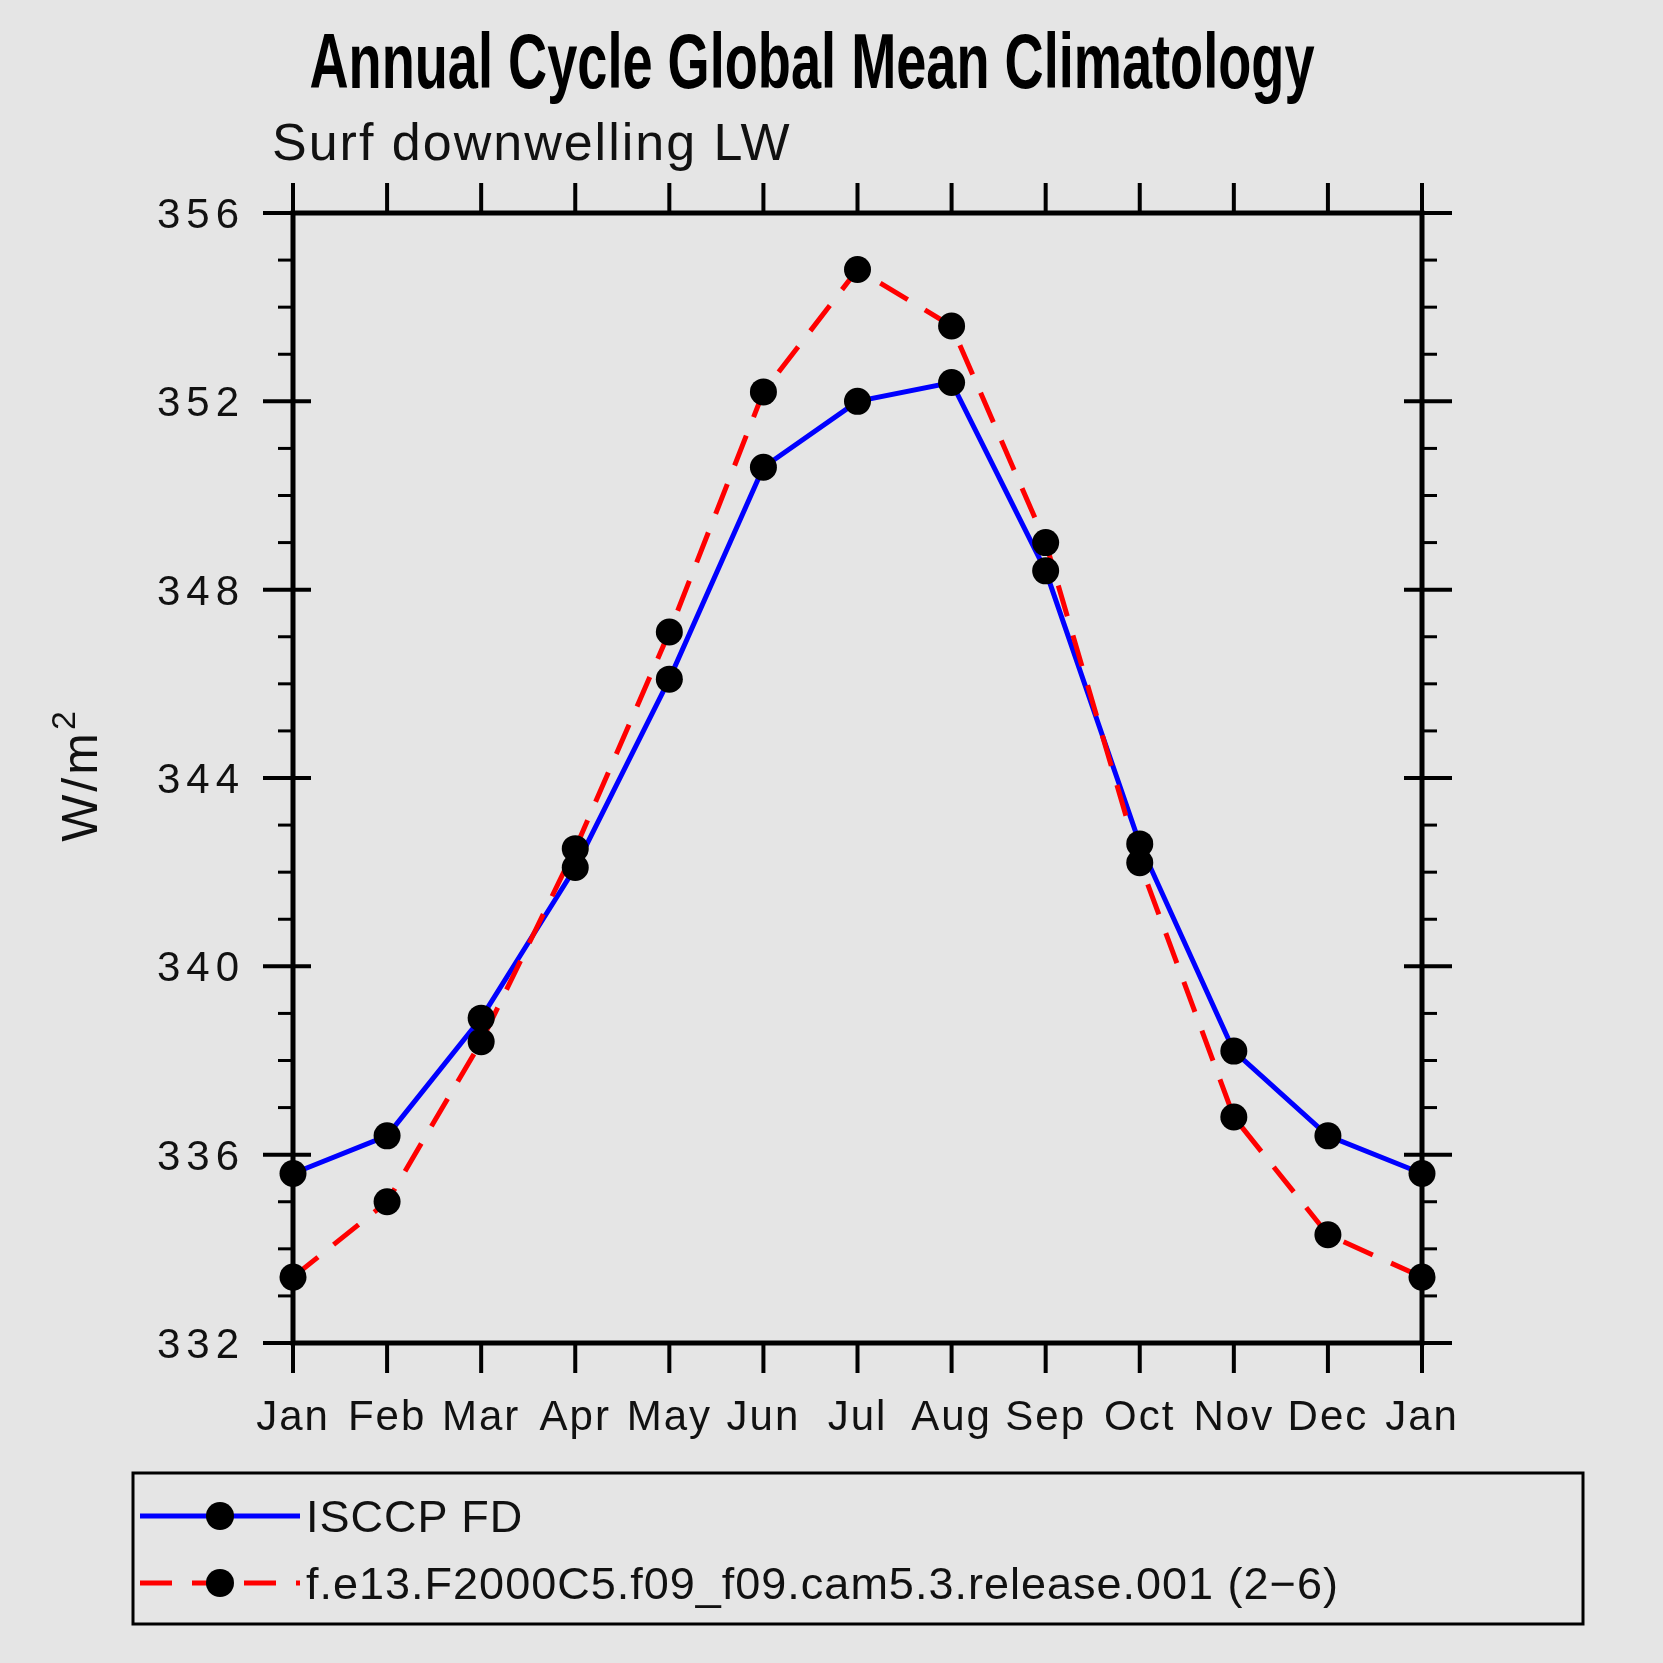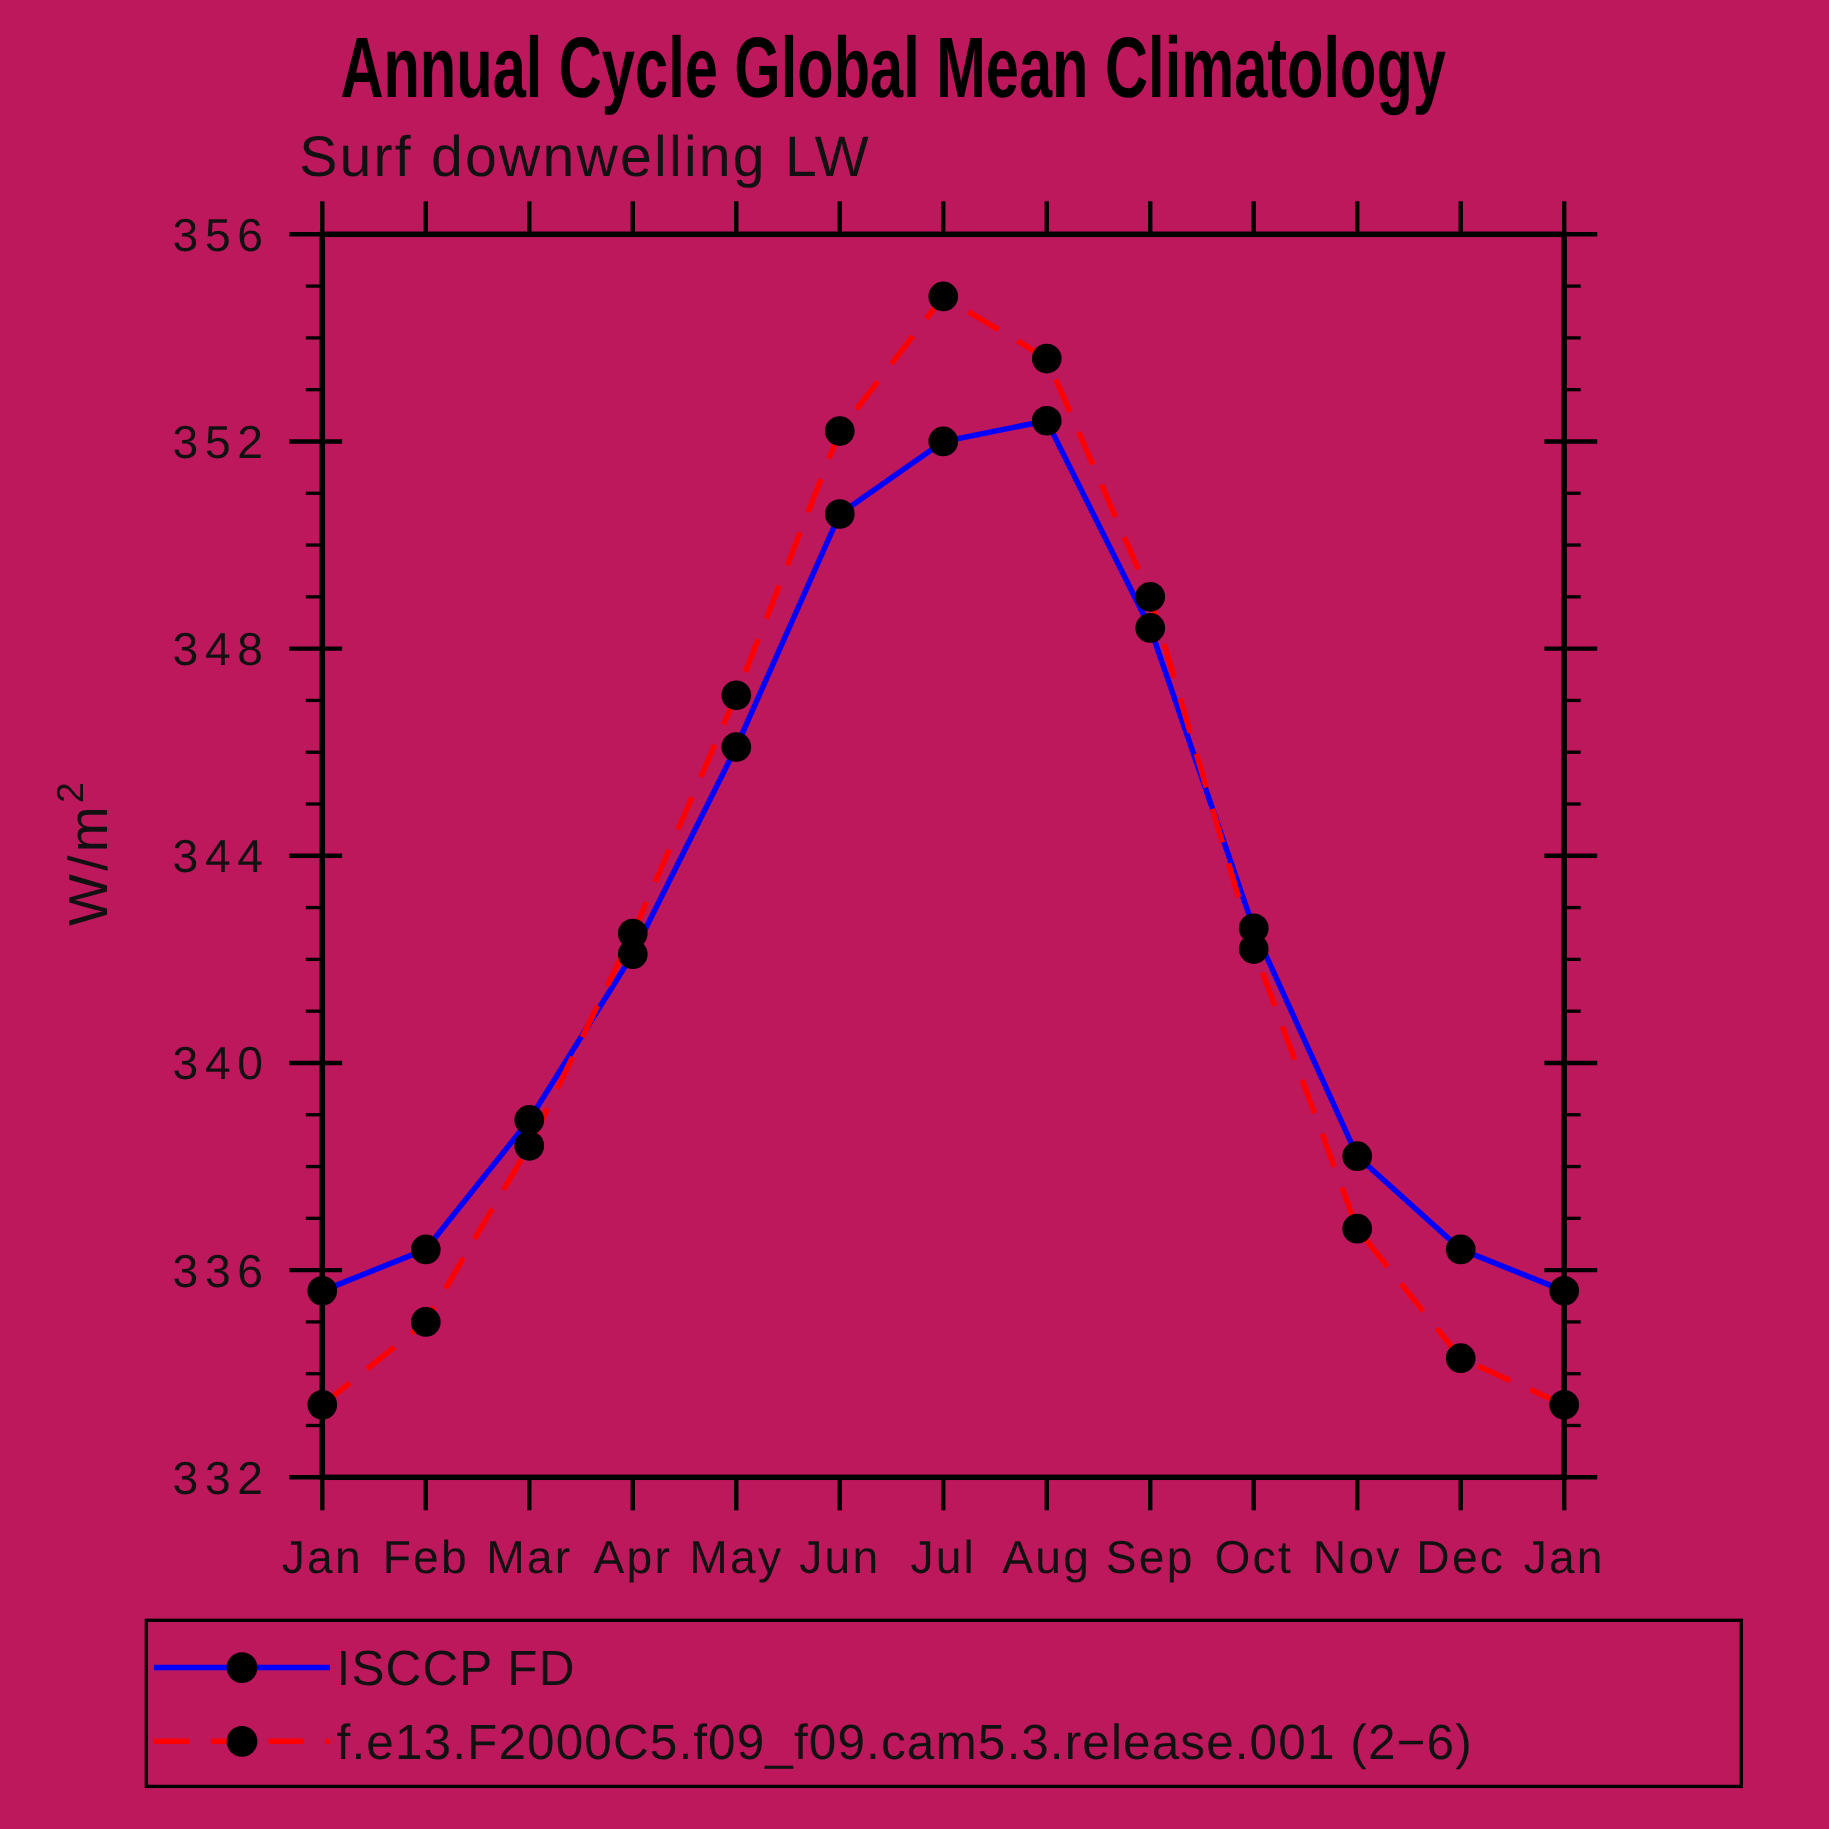--- a/index.html
+++ b/index.html
@@ -4,21 +4,21 @@
 <style>
   html, body {
     margin: 0;
     padding: 0;
     background: #ffffff;
   }
   #stage {
     position: relative;
     width: 1663px;
     height: 1663px;
-    background: #be185d;
+    background: #e5e5e5;
     font-family: "Liberation Sans", sans-serif;
     overflow: hidden;
   }
   #chart {
     position: absolute;
     left: 0;
     top: 0;
     width: 1663px;
     height: 1663px;
   }

